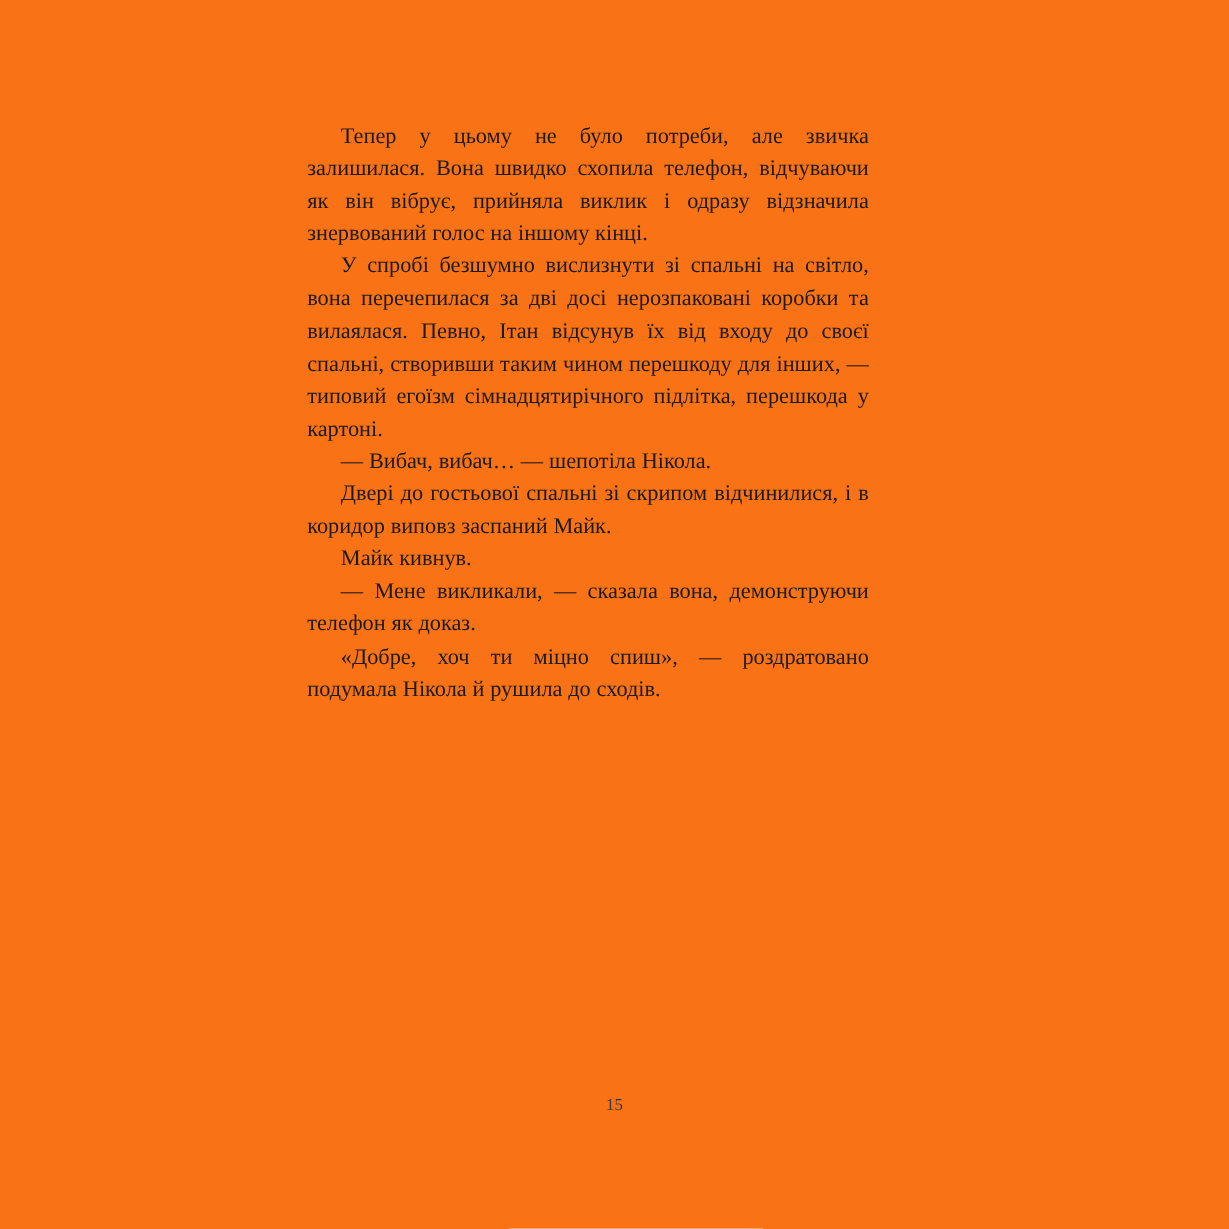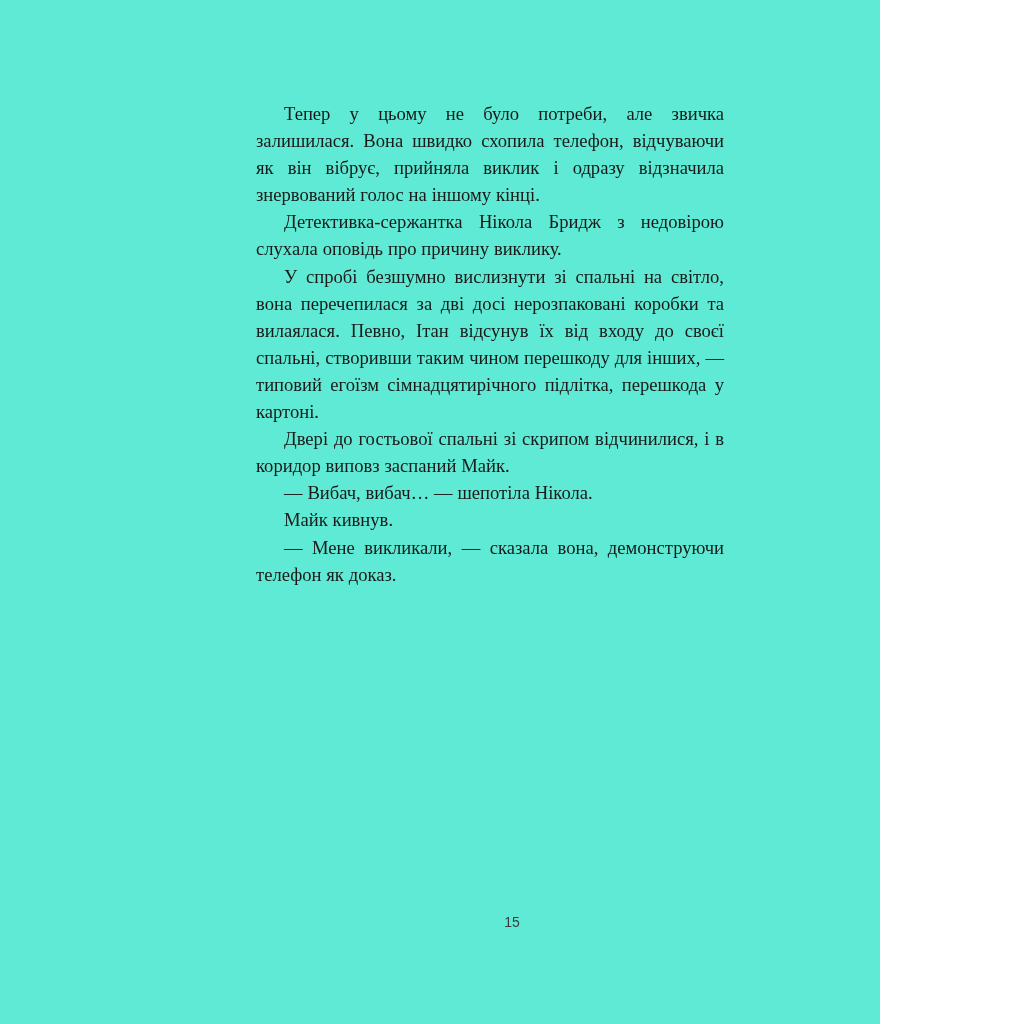--- a/index.html
+++ b/index.html
@@ -4,23 +4,23 @@
 <title>Book Page</title>
 <style>
   html, body {
     margin: 0;
     padding: 0;
     background: #ffffff;
   }
 
   .page {
     position: relative;
-    width: 880px;
+    width: 1024px;
     height: 1024px;
-    background: #5eead4;
+    background: #f97316;
     overflow: hidden;
     font-family: "Liberation Serif", "DejaVu Serif", serif;
     color: #1a1a1a;
     -webkit-font-smoothing: antialiased;
   }
 
   .text-block {
     position: absolute;
     left: 256px;
     top: 100px;
@@ -48,40 +48,40 @@
   .section-break {
     height: 27px;
   }
 
   .folio {
     position: absolute;
     left: 0;
     top: 913px;
     width: 1024px;
     text-align: center;
-    font-family: Liberation Sans, sans-serif;
+    font-family: Liberation Serif, serif;
     font-size: 14px;
     line-height: 18px;
     color: #3a3a42;
   }
 </style>
 </head>
 <body>
 
 <div class="page">
 
   <div class="text-block">
 
     <p class="para">Тепер у цьому не було потреби, але звичка залишилася. Вона швидко схопила телефон, відчуваючи як він вібрує, прийняла виклик і одразу відзначила знервований голос на іншому кінці.</p>
-    <p class="para">Детективка-сержантка Нікола Бридж з недовірою слухала оповідь про причину виклику.</p>
     <p class="para">У спробі безшумно вислизнути зі спальні на світло, вона перечепилася за дві досі нерозпаковані коробки та вилаялася. Певно, Ітан відсунув їх від входу до своєї спальні, створивши таким чином перешкоду для інших, — типовий егоїзм сімнадцятирічного підлітка, перешкода у картоні.</p>
+    <p class="para">— Вибач, вибач… — шепотіла Нікола.</p>
     <p class="para">Двері до гостьової спальні зі скрипом відчинилися, і в коридор виповз заспаний Майк.</p>
-    <p class="para">— Вибач, вибач… — шепотіла Нікола.</p>
     <p class="para">Майк кивнув.</p>
     <p class="para">— Мене викликали, — сказала вона, демонструючи телефон як доказ.</p>
+    <p class="para">«Добре, хоч ти міцно спиш», — роздратовано подумала Нікола й рушила до сходів.</p>
 
     <div class="section-break"></div>
 
 
   </div>
 
   <div class="folio">15</div>
 
 </div>
 

